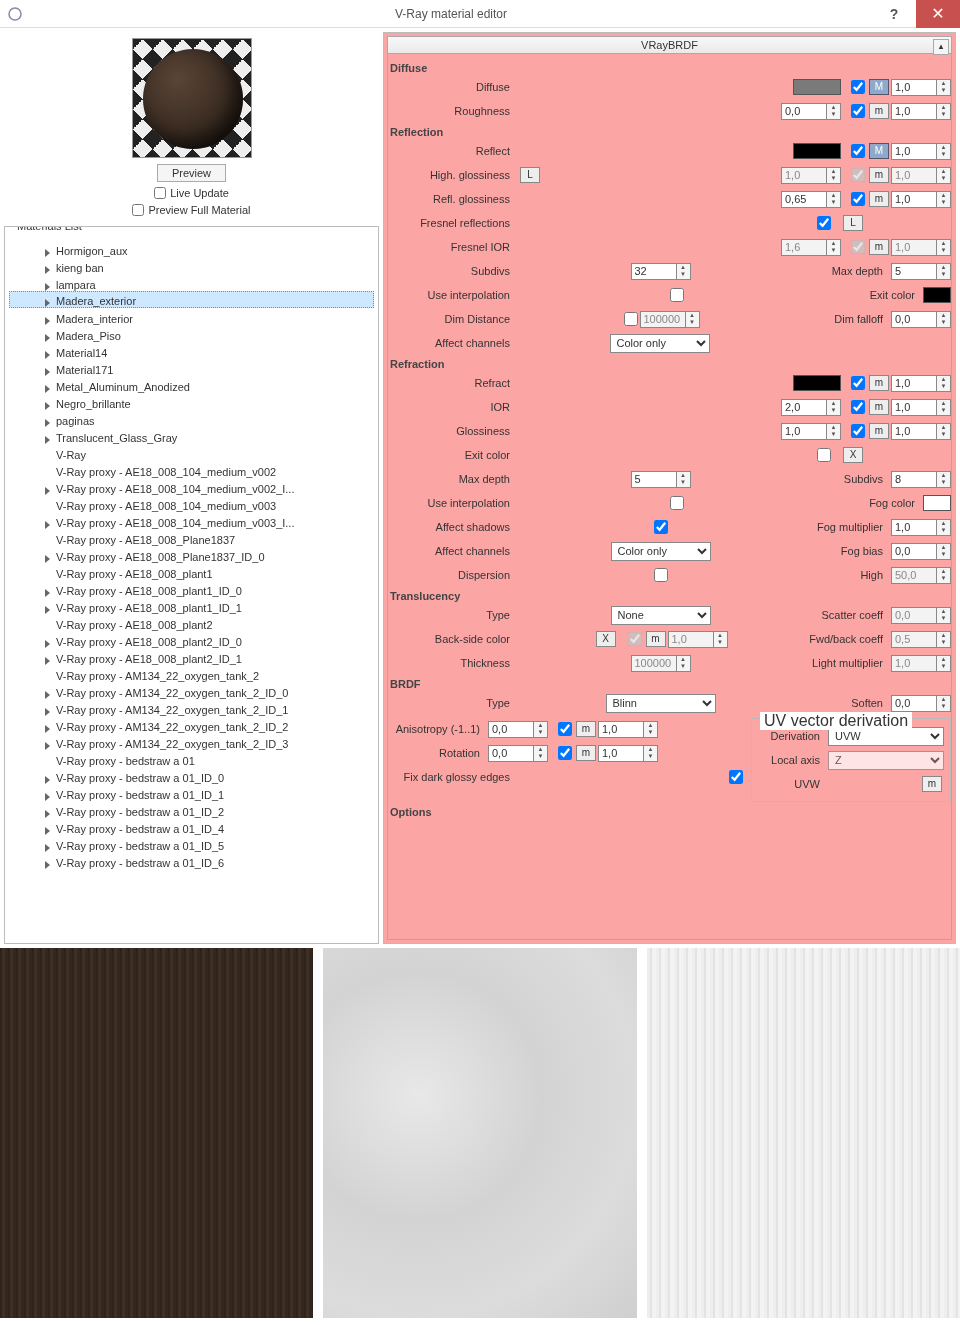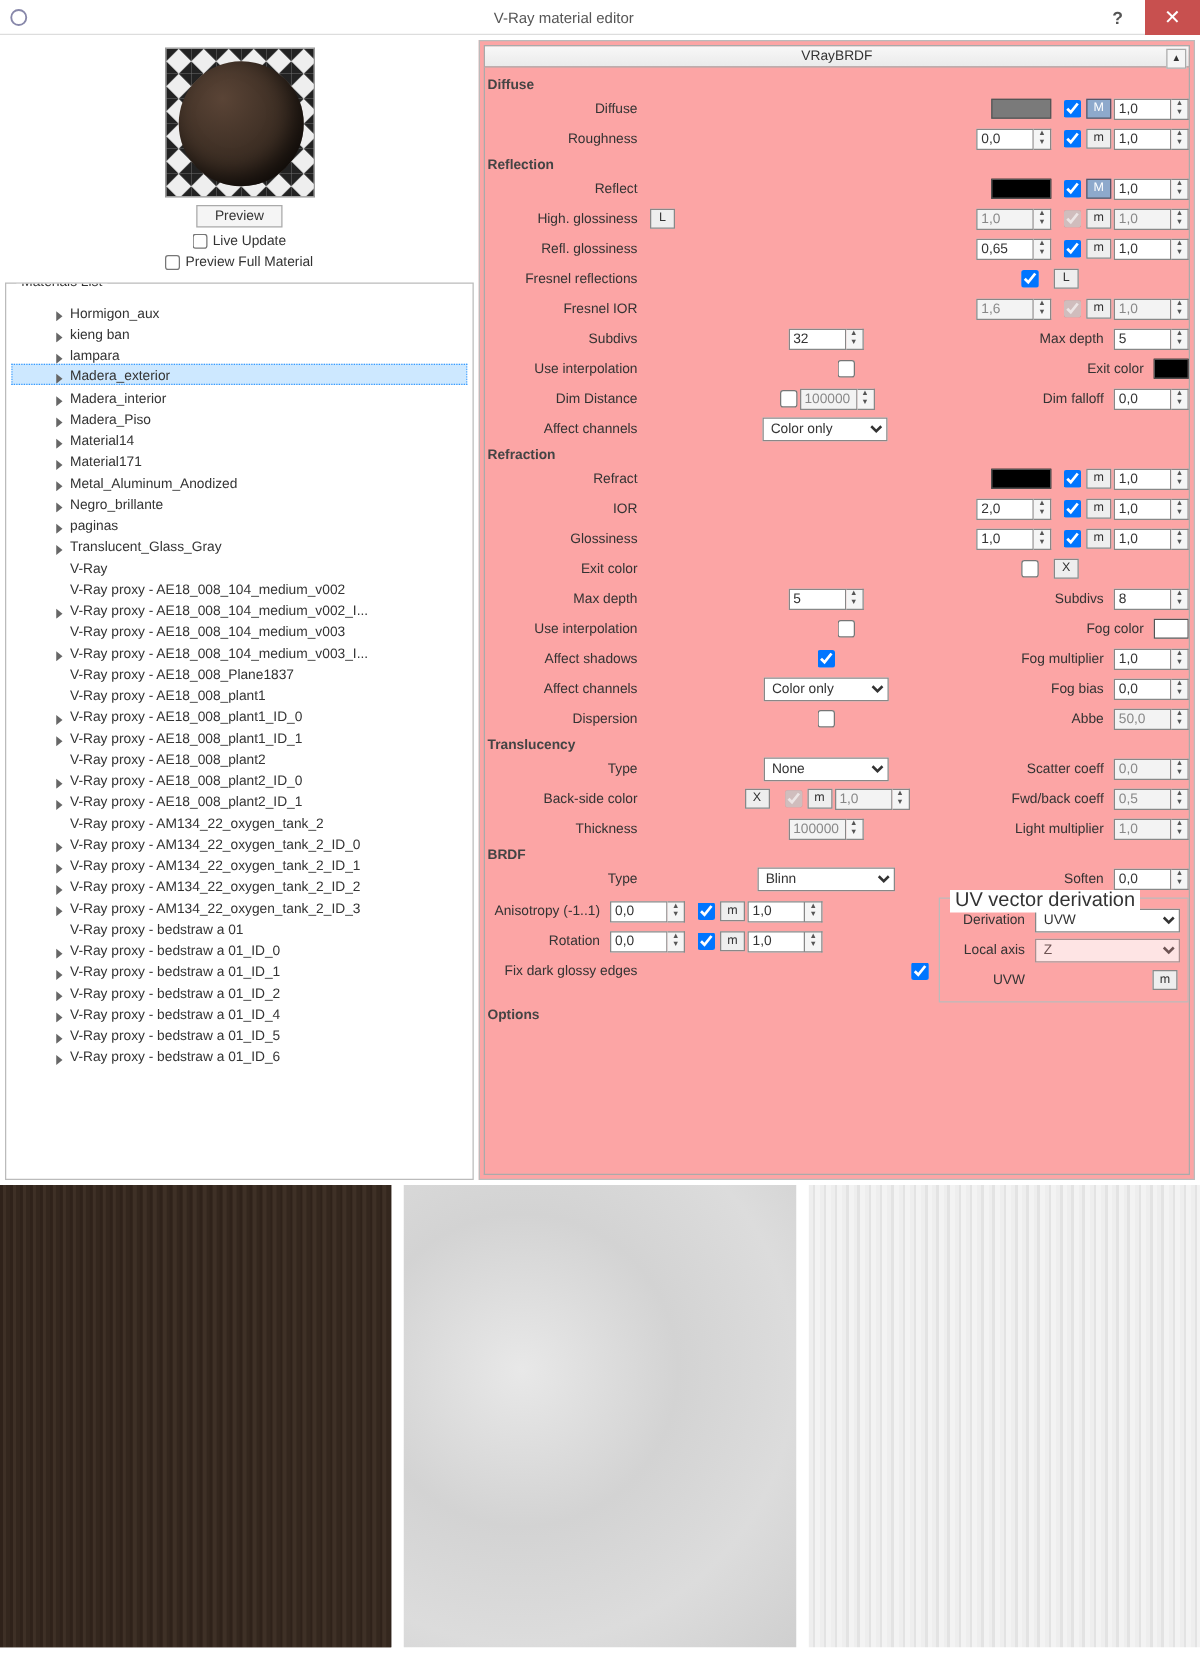--- a/index.html
+++ b/index.html
@@ -166,20 +166,24 @@
           </div>
           <div class="mat-item">
             <span class="tri"></span>
             <span>V-Ray proxy - AE18_008_104_medium_v003_I...</span>
           </div>
           <div class="mat-item">
             <span class="tri empty"></span>
             <span>V-Ray proxy - AE18_008_Plane1837</span>
           </div>
           <div class="mat-item">
+            <span class="tri"></span>
+            <span>V-Ray proxy - AE18_008_Plane1837_ID_0</span>
+          </div>
+          <div class="mat-item">
             <span class="tri empty"></span>
             <span>V-Ray proxy - AE18_008_plant1</span>
           </div>
           <div class="mat-item">
             <span class="tri"></span>
             <span>V-Ray proxy - AE18_008_plant1_ID_0</span>
           </div>
           <div class="mat-item">
             <span class="tri"></span>
             <span>V-Ray proxy - AE18_008_plant1_ID_1</span>
@@ -558,21 +562,21 @@
               <span>▲</span>
               <span>▼</span>
             </div>
           </div>
    </div>
    <div class="row">
     <span class="lbl">Dispersion</span>
     <div class="spacer"></div>
     <input type="checkbox" class="chk" style="">
     <div class="spacer"></div>
-    <span class="rlbl">Abbe</span>
+    <span class="rlbl">High</span>
     <div class="spin">
             <input disabled="" value="50,0" style="">
             <div class="arrows">
               <span>▲</span>
               <span>▼</span>
             </div>
           </div>
    </div>
 
    <div class="section-title">Translucency</div>

